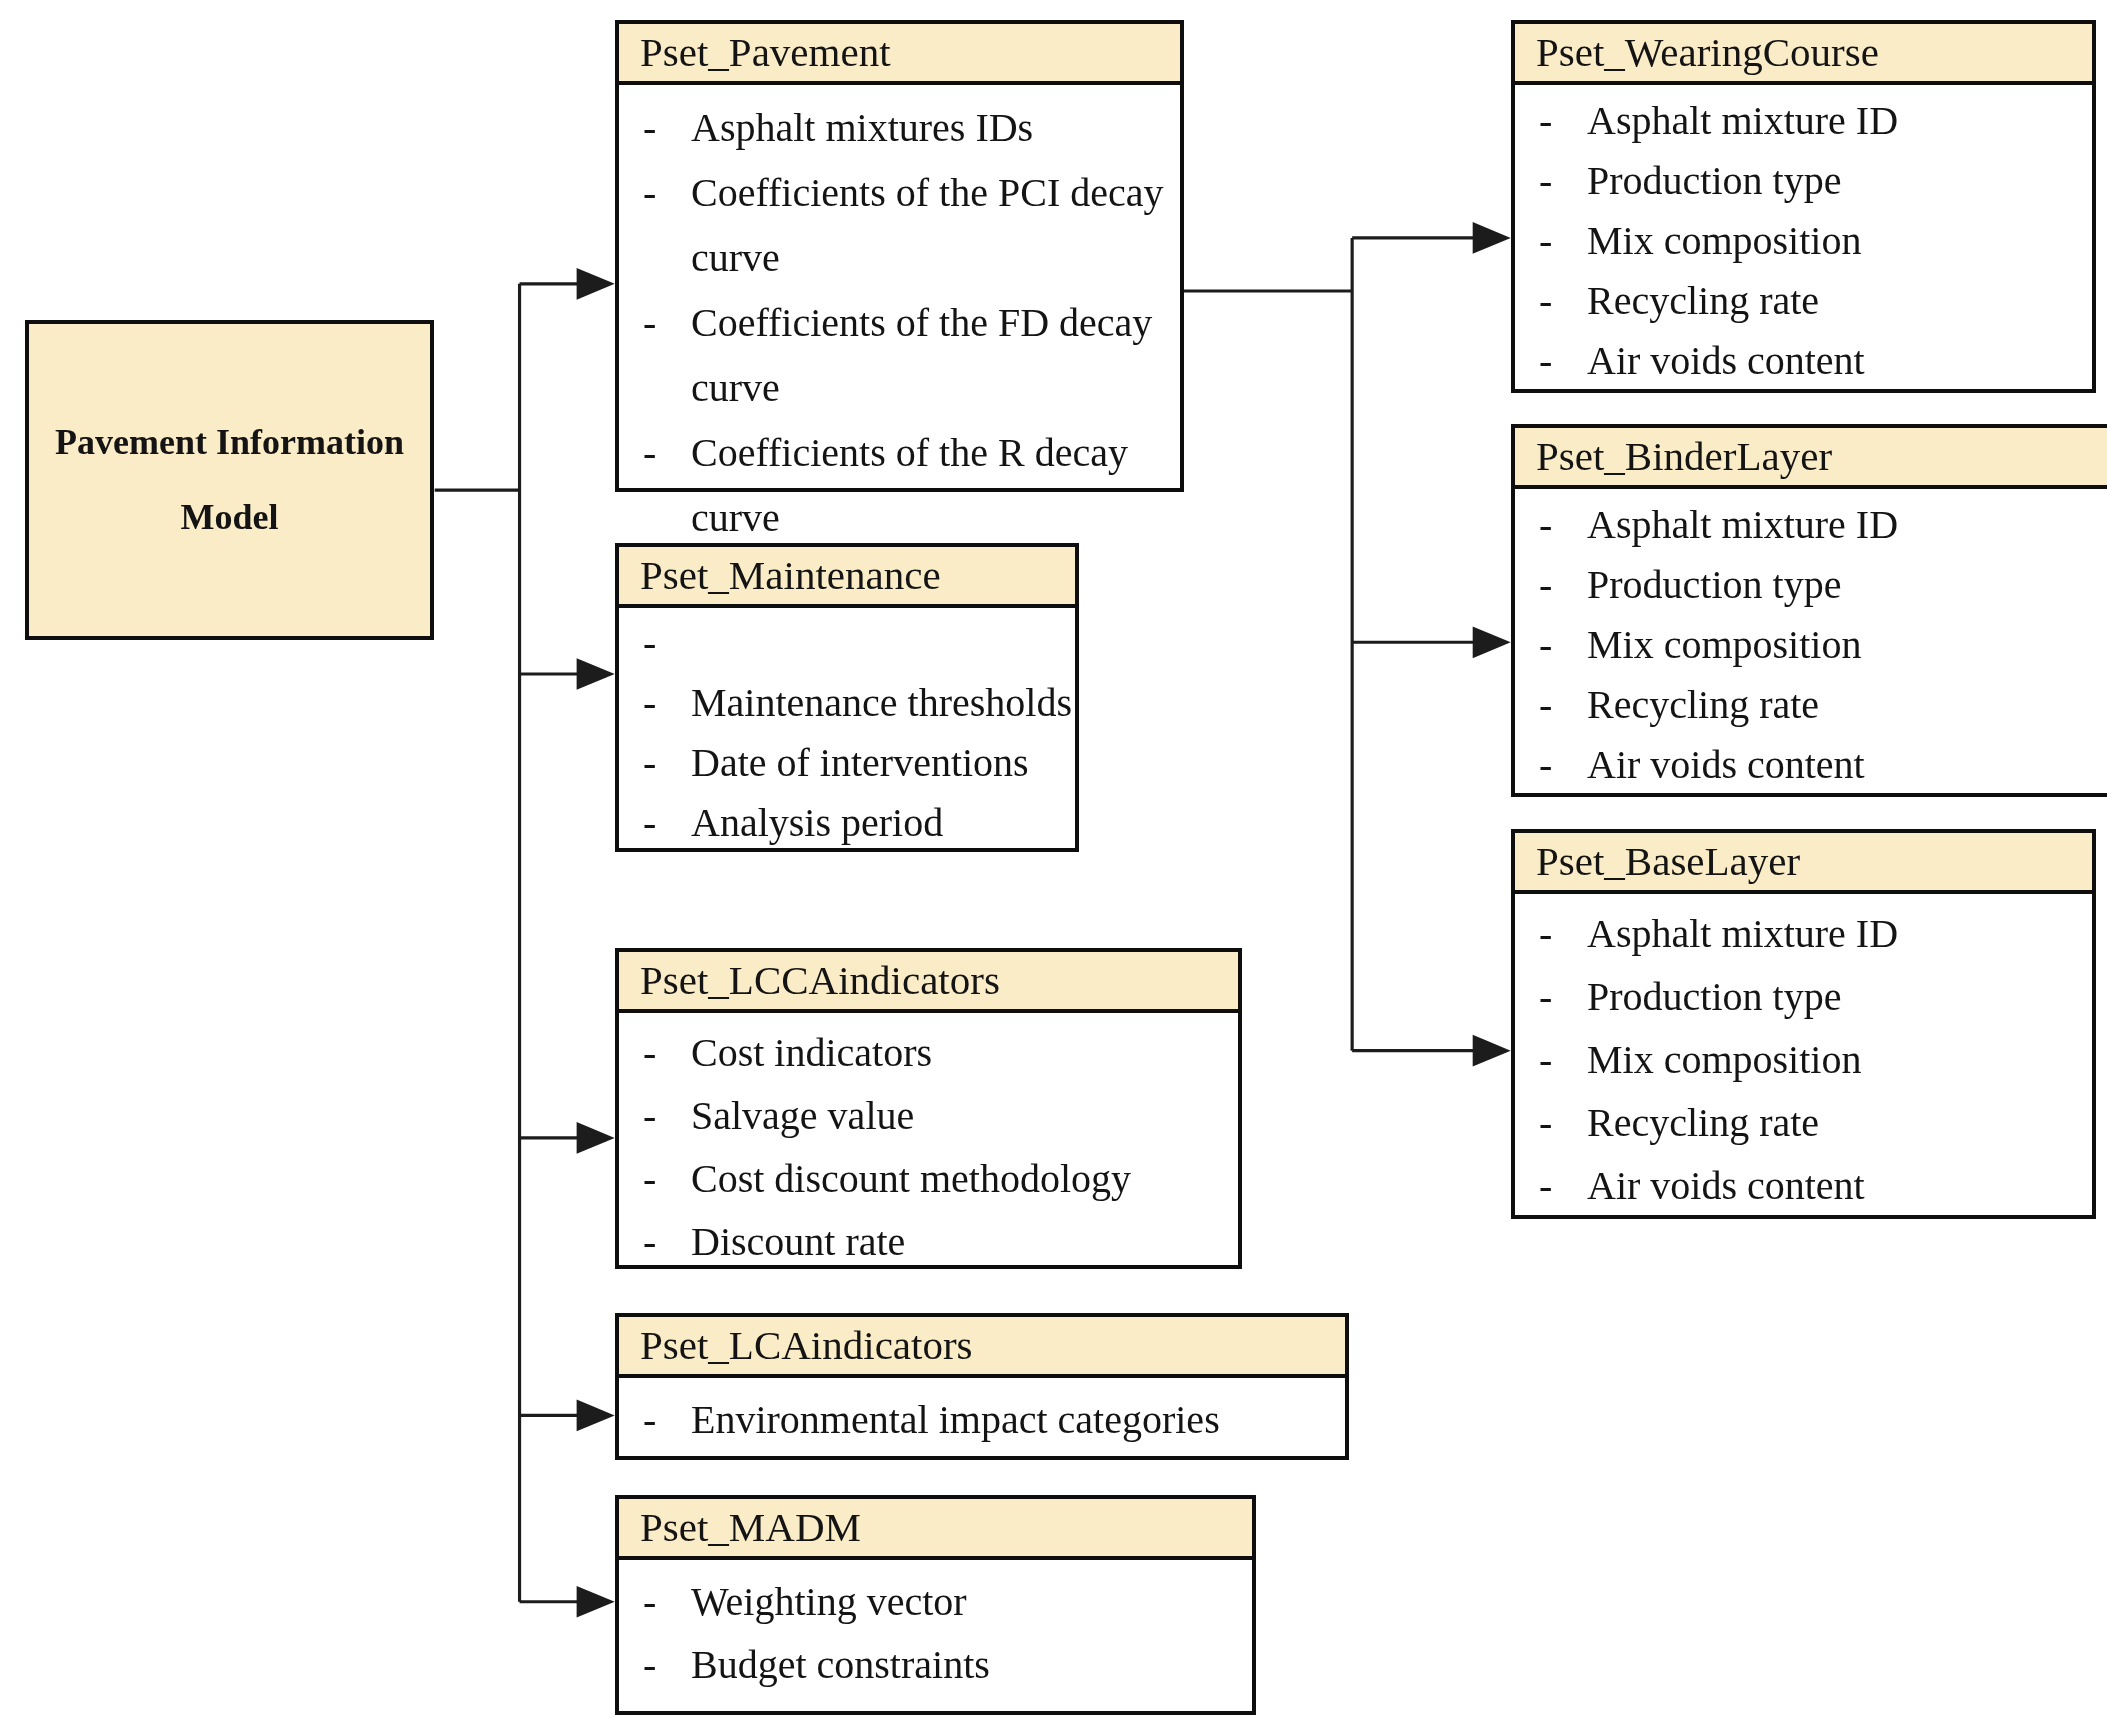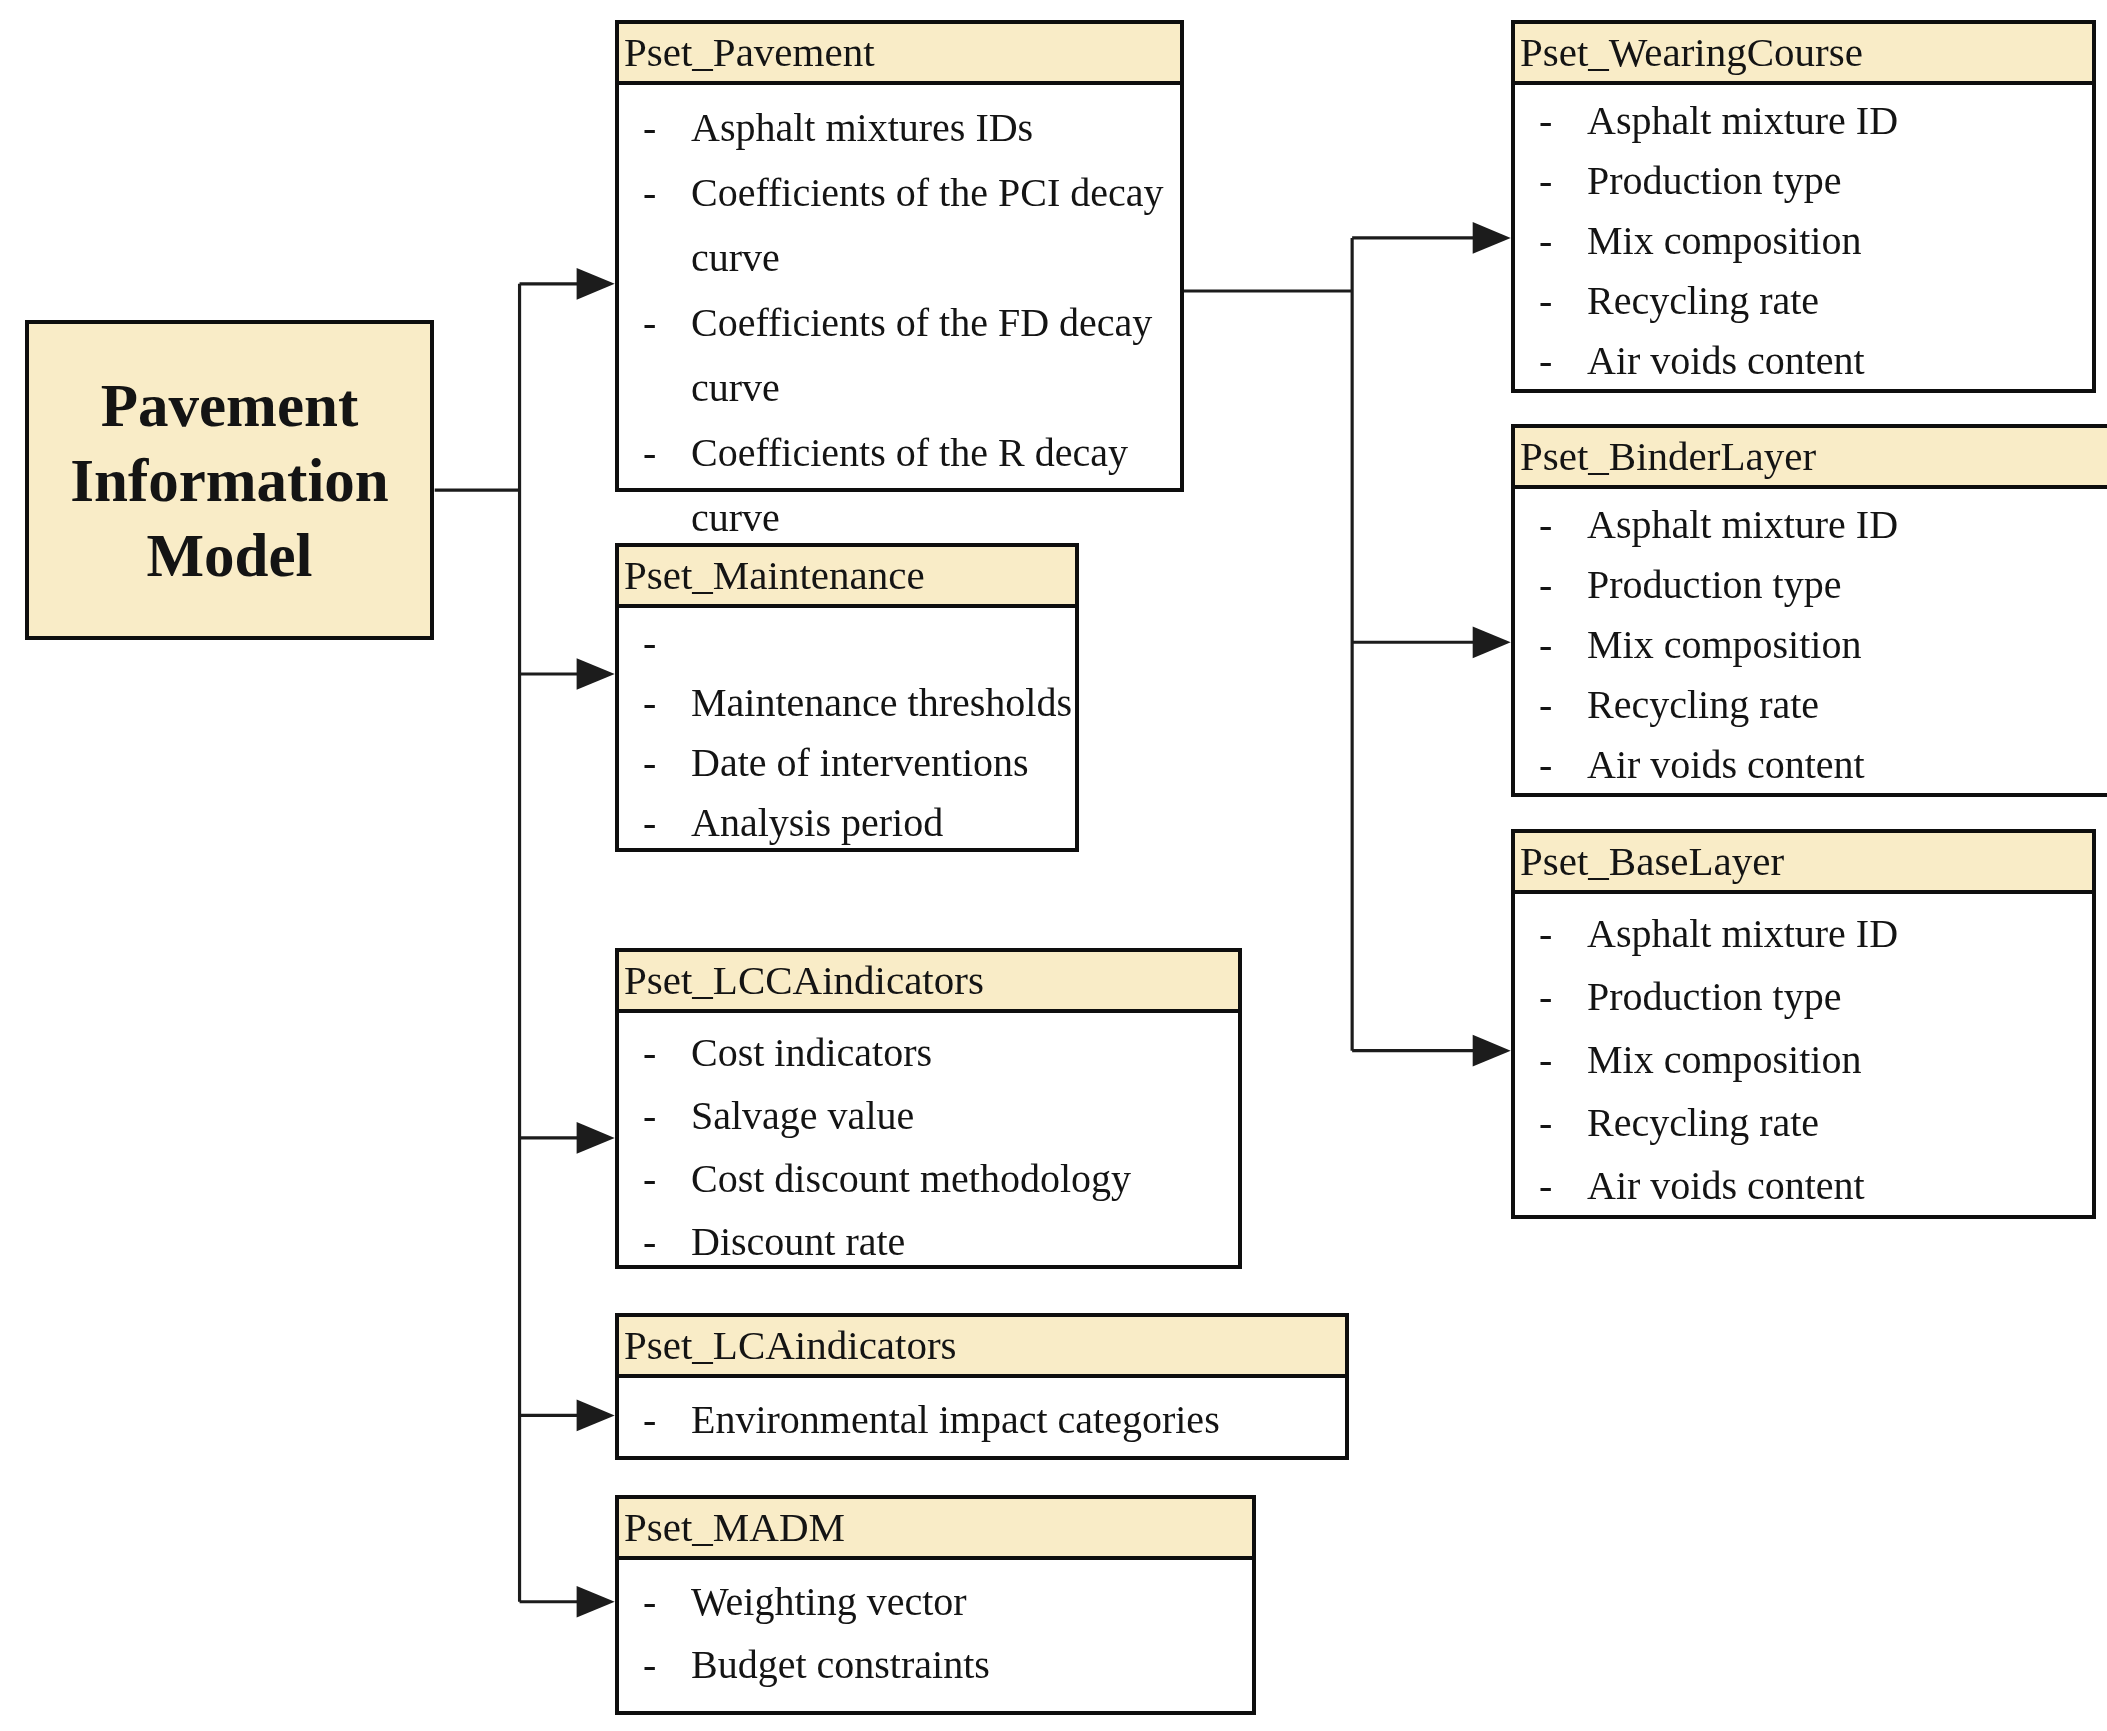--- a/index.html
+++ b/index.html
@@ -16,21 +16,21 @@
   
   .box{
     position:absolute;
     border:4px solid #0e0e0e;
     background:#ffffff;
     box-sizing:border-box;
   }
   .hdr{
     height:57px;
     line-height:57px;
-    padding-left:5px;
+    padding-left:21px;
     font-size:41px;
     background:#f9ecc7;
     border-bottom:4px solid #0e0e0e;
     white-space:nowrap;
     overflow:hidden;
   }
   .body{margin:0;padding:0;list-style:none;}
   .body li{
     display:flex;
     align-items:flex-start;
@@ -47,21 +47,21 @@
   
   #box-root{
     position:absolute;
     left:25px;top:320px;width:409px;height:320px;
     border:4.8px solid #0e0e0e;
     background:#f9ecc7;
     box-sizing:border-box;
     display:flex;align-items:center;justify-content:center;
     text-align:center;
     font-weight:bold;
-    font-size:61px;
+    font-size:36px;
     line-height:75px;
     padding:0 10px;
   }
 
   
   #box-pavement   {left:615px; top:20px;   width:569px; height:472px;}
   #box-maintenance{left:615px; top:543px;  width:464px; height:309px;}
   #box-lcca       {left:615px; top:948px; width:627px; height:321px;}
   #box-lca        {left:615px; top:1313px; width:734px; height:147px;}
   #box-madm       {left:615px; top:1495px; width:641px; height:220px;}

